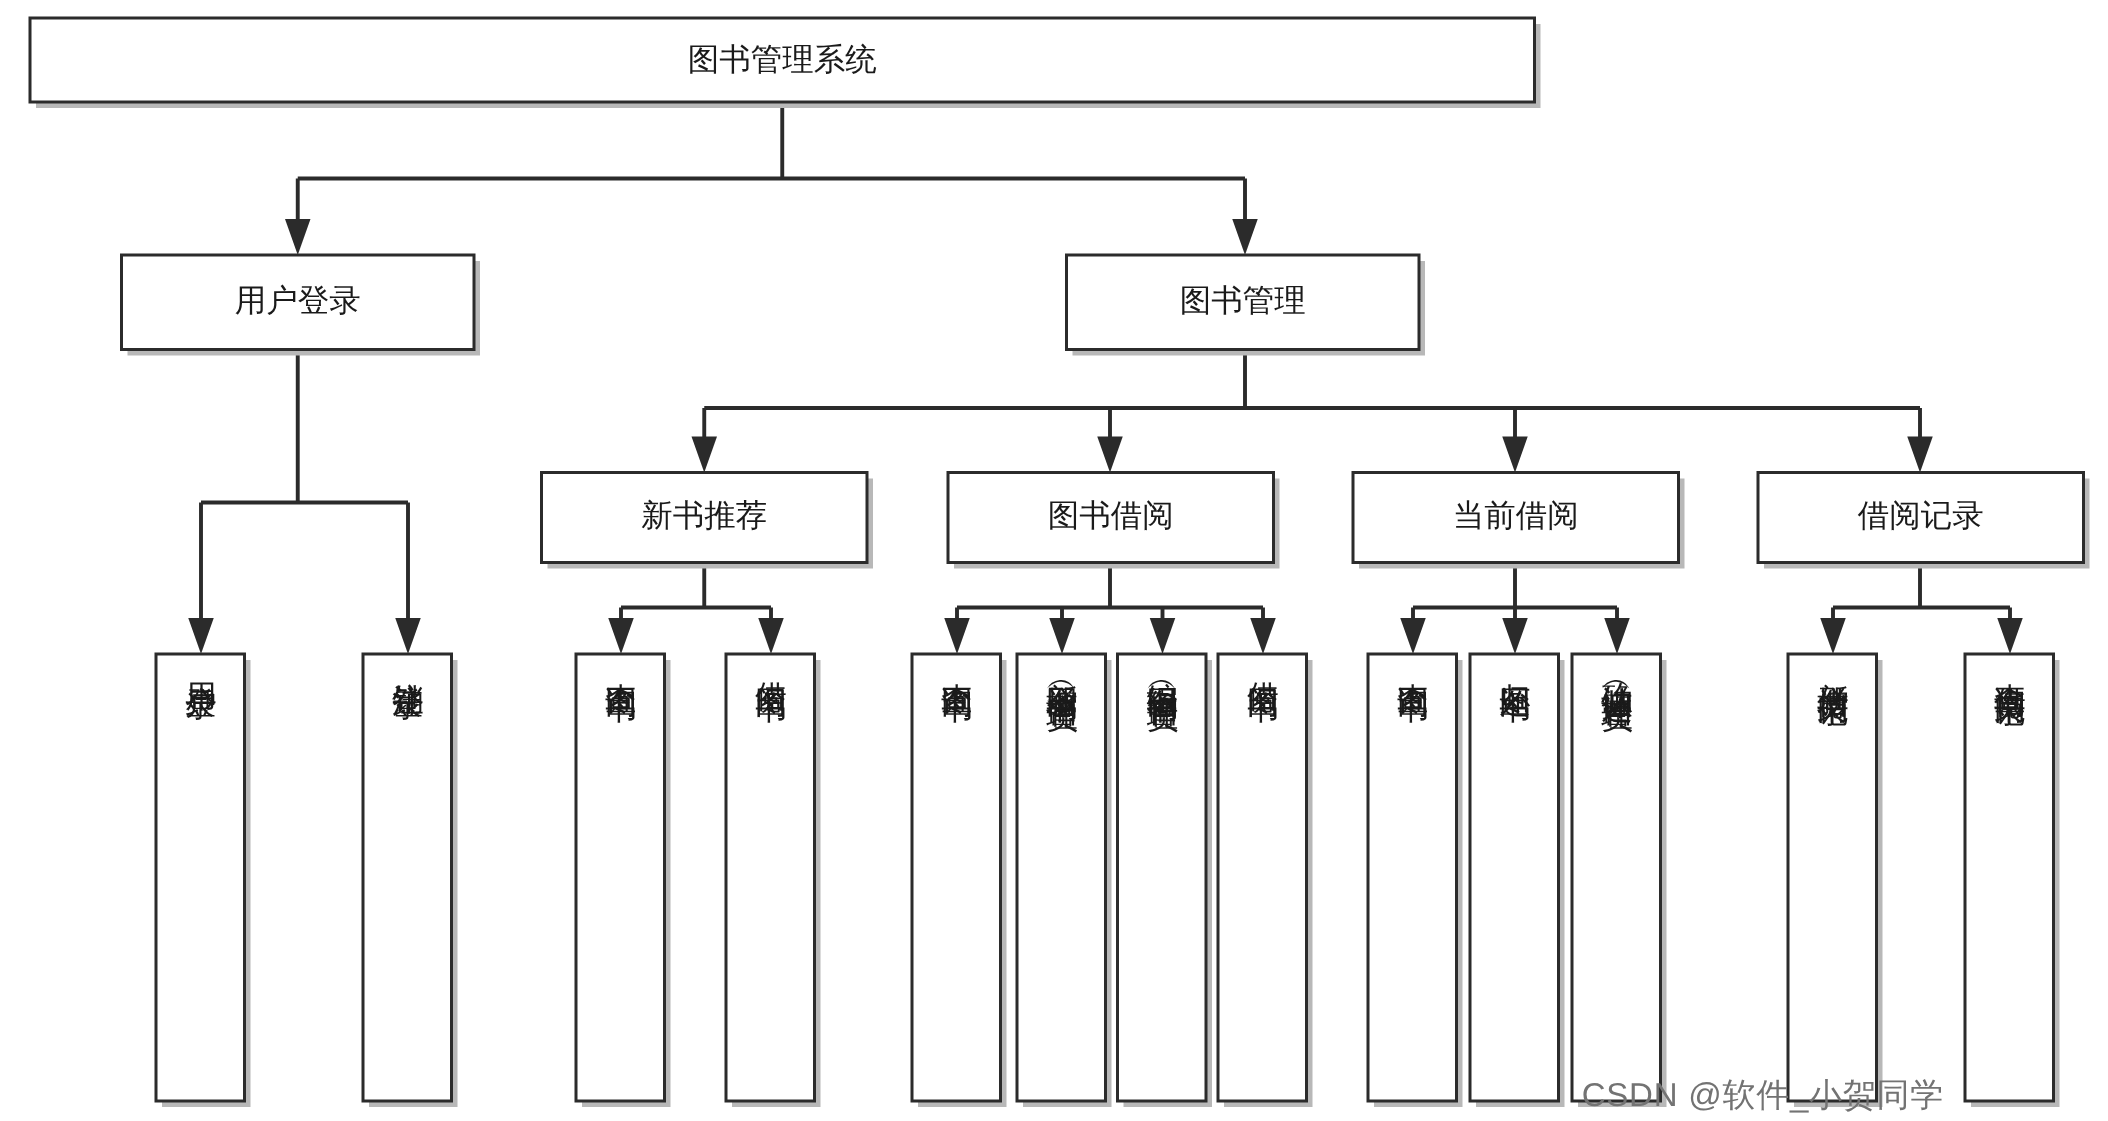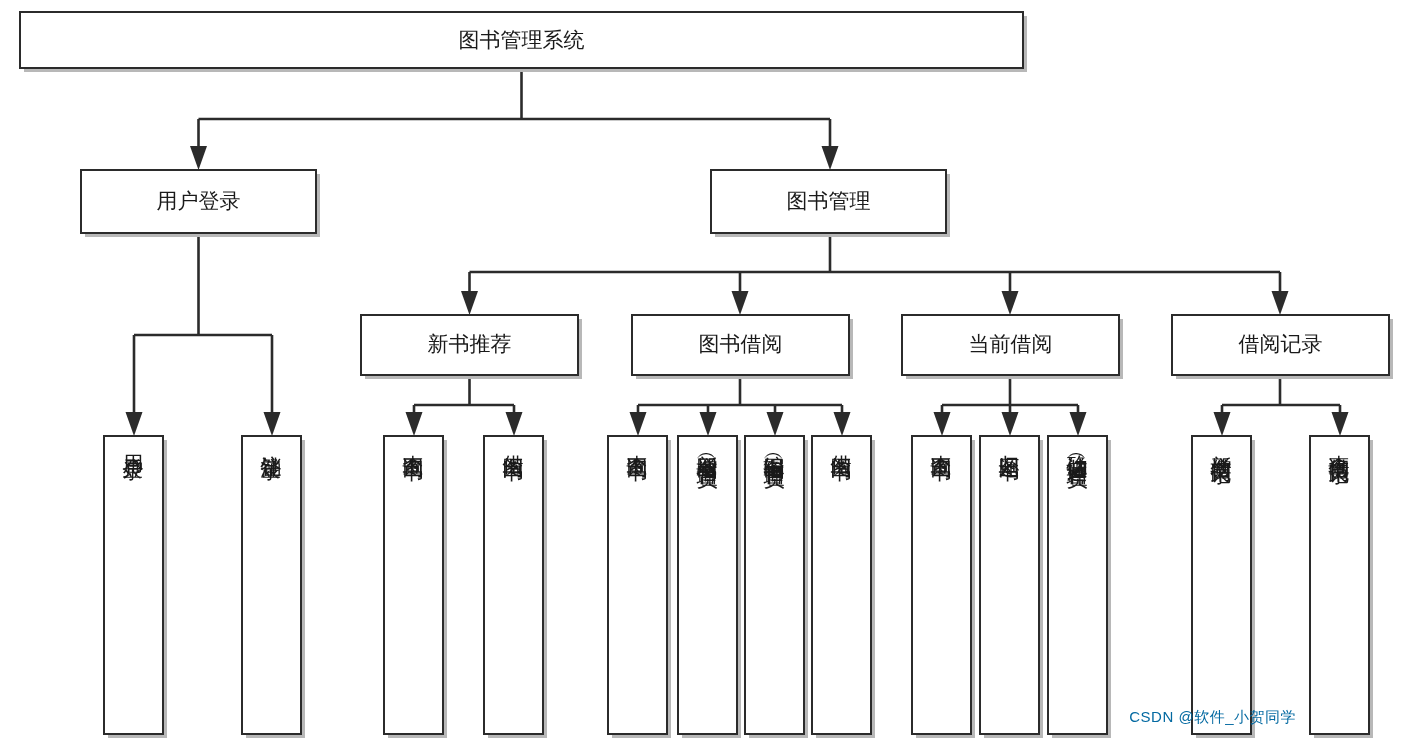--- a/index.html
+++ b/index.html
@@ -62,24 +62,24 @@
     font-size: 21px;
     line-height: 1.0;
     color: #1a1a1a;
     letter-spacing: 2px;
     white-space: nowrap;
     padding-top: 2px;
   }
   .wm-layer {
     position: absolute;
     right: 12px;
-    bottom: 20px;
-    font-family: "Liberation Sans", sans-serif;
-    font-size: 15px;
-    color: #0369a1;
+    bottom: 2px;
+    font-family: "Liberation Sans", sans-serif;
+    font-size: 22px;
+    color: #737373;
     white-space: nowrap;
     letter-spacing: 0.5px;
   }
 </style>
 </head>
 <body>
 
 <div id="diagram-root">
 
   <svg width="1405" height="747" viewBox="0 0 1405 747" xmlns="http://www.w3.org/2000/svg">

